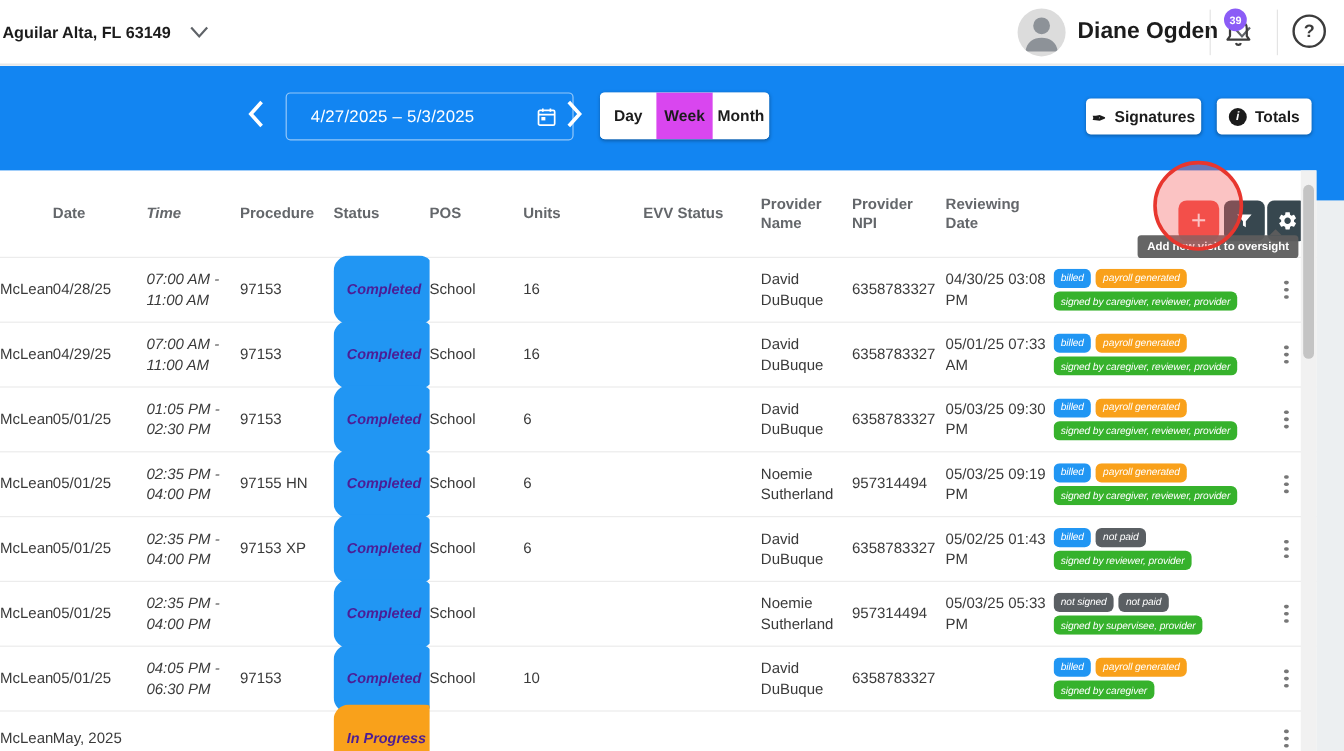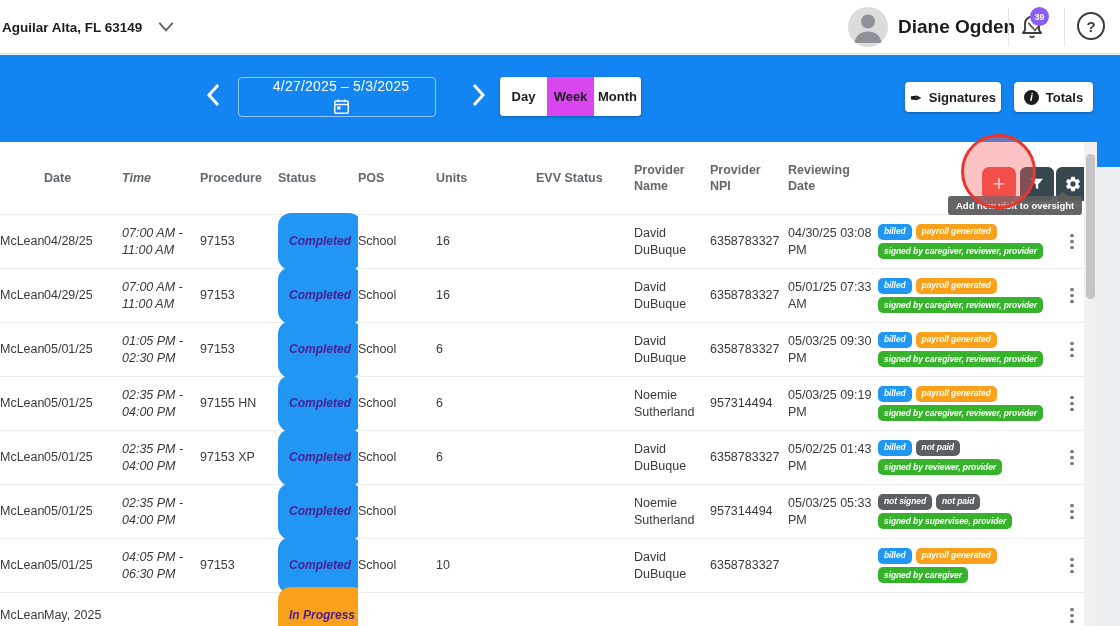--- a/index.html
+++ b/index.html
@@ -10,34 +10,34 @@
   .topbar { position:absolute; top:0; left:0; right:0; height:54px; background:#fff;
             border-bottom:1px solid #e2e2e2; z-index:6; }
   .location-wrap { position:absolute; left:2px; top:0; height:54px; display:flex; align-items:center; gap:14px; cursor:pointer; }
   .location-text { font-size:13.5px; font-weight:bold; color:#1c1c1c; white-space:nowrap; }
   .chev-sm { width:20px; height:14px; }
   .user-wrap { position:absolute; left:848px; top:0; height:54px; display:flex; align-items:center; gap:10px; }
   .avatar { width:40px; height:40px; border-radius:50%; background:#dcdcdc; overflow:hidden; flex:0 0 auto; }
   .user-name { font-size:19px; font-weight:bold; color:#1c1c1c; white-space:nowrap; }
   .tb-divider { position:absolute; top:8px; width:1px; height:38px; background:#e4e4e4; }
   .bell-wrap { position:absolute; left:1018px; top:11px; width:34px; height:34px; cursor:pointer; }
-  .bell-badge { position:absolute; top:-4px; left:12px; min-width:19px; height:19px; border-radius:10px;
+  .bell-badge { position:absolute; top:-4px; left:2px; min-width:19px; height:19px; border-radius:10px;
                 background:#8b5cf6; color:#fff; font-size:9px; font-weight:bold;
                 display:flex; align-items:center; justify-content:center; padding:0 3px; }
   .help-btn { position:absolute; left:1077px; top:12px; width:28px; height:28px; border-radius:50%;
               border:2px solid #3c3c3c; color:#3c3c3c; font-size:15px; font-weight:bold;
               display:flex; align-items:center; justify-content:center; cursor:pointer; background:#fff; }
 
   
   .blueband { position:absolute; top:55px; left:0; right:0; height:112px; background:#1285f2; z-index:1; }
   .nav-arrow { position:absolute; top:26px; width:24px; height:28px; cursor:pointer; }
   .nav-prev { left:202px; } .nav-next { left:466px; }
-  .date-box { position:absolute; left:238px; top:22px; width:198px; height:40px;
+  .date-box { position:absolute; left:238px; top:22px; width:240px; height:40px;
               border:1px solid rgba(255,255,255,0.55); border-radius:4px; display:flex; align-items:center;
-              padding:0 12px 0 20px; cursor:pointer;flex-direction:column; }
+              padding:0 12px 0 20px; cursor:pointer; }
   .date-text { color:#fff; font-size:14px; flex:1; letter-spacing:.2px; }
   .seg { position:absolute; left:500px; top:22px; height:39px; display:flex; background:#fff; border-radius:4px;
          overflow:hidden; box-shadow:0 1px 3px rgba(0,0,0,.3); }
   .seg-btn { width:47px; display:flex; align-items:center; justify-content:center; font-size:13px;
              font-weight:bold; color:#1c1c1c; cursor:pointer; background:#fff; border:none; font-family:inherit; }
   .seg-btn.active { background:#d946ef; }
   .white-btn { position:absolute; top:27px; height:30px; background:#fff; border:none; border-radius:4px;
                box-shadow:0 1px 3px rgba(0,0,0,.3); display:flex; align-items:center; justify-content:center;
                gap:7px; font-size:13px; font-weight:bold; color:#1c1c1c; cursor:pointer; font-family:inherit; }
   .btn-signatures { left:905px; width:96px; }
@@ -57,21 +57,21 @@
   .c-menu{ width:44px; display:flex; justify-content:center; }
   .trow { display:flex; align-items:center; height:54px; border-top:1px solid #ececec; font-size:12.5px;
           color:#3a3a3a; line-height:1.35; }
   .trow:last-child { height:46px; }
   .pill { display:inline-block; border-radius:13px; padding:20px 11px; color:#4c1d95; font-size:12px;
           font-weight:bold; font-style:italic; white-space:nowrap; }
   .pill-blue { background:#2196f3; } .pill-orange { background:#f9a11b; }
   .badge-line { display:flex; gap:4px; align-items:center; }
   .badge-line.signed { margin-top:3px; }
   .badge { display:inline-block; padding:2.5px 6px; border-radius:5px; color:#fff; font-style:italic;
-           font-weight:bold; font-size:8.5px; letter-spacing:-.1px; white-space:nowrap; }
+           font-weight:normal; font-size:8.5px; letter-spacing:-.1px; white-space:nowrap; }
   .b-blue{ background:#2196f3; } .b-orange{ background:#f9a11b; } .b-green{ background:#36b22c; } .b-dark{ background:#5a5f63; }
   .kebab { display:flex; flex-direction:column; gap:2.5px; cursor:pointer; padding:4px; }
   .kebab i { width:3.5px; height:3.5px; border-radius:50%; background:#777; }
 
   
   .tool-btn { position:absolute; top:25px; width:34px; height:34px; border:none; border-radius:7px;
               display:flex; align-items:center; justify-content:center; cursor:pointer; }
   .btn-add { left:982px; background:#f2453d; color:#fff; font-size:22px; font-weight:normal; line-height:1; }
   .btn-filter { left:1020px; background:#37474f; border-radius:6px; }
   .btn-gear { left:1056px; width:33px; background:#37474f; border-radius:6px; }

